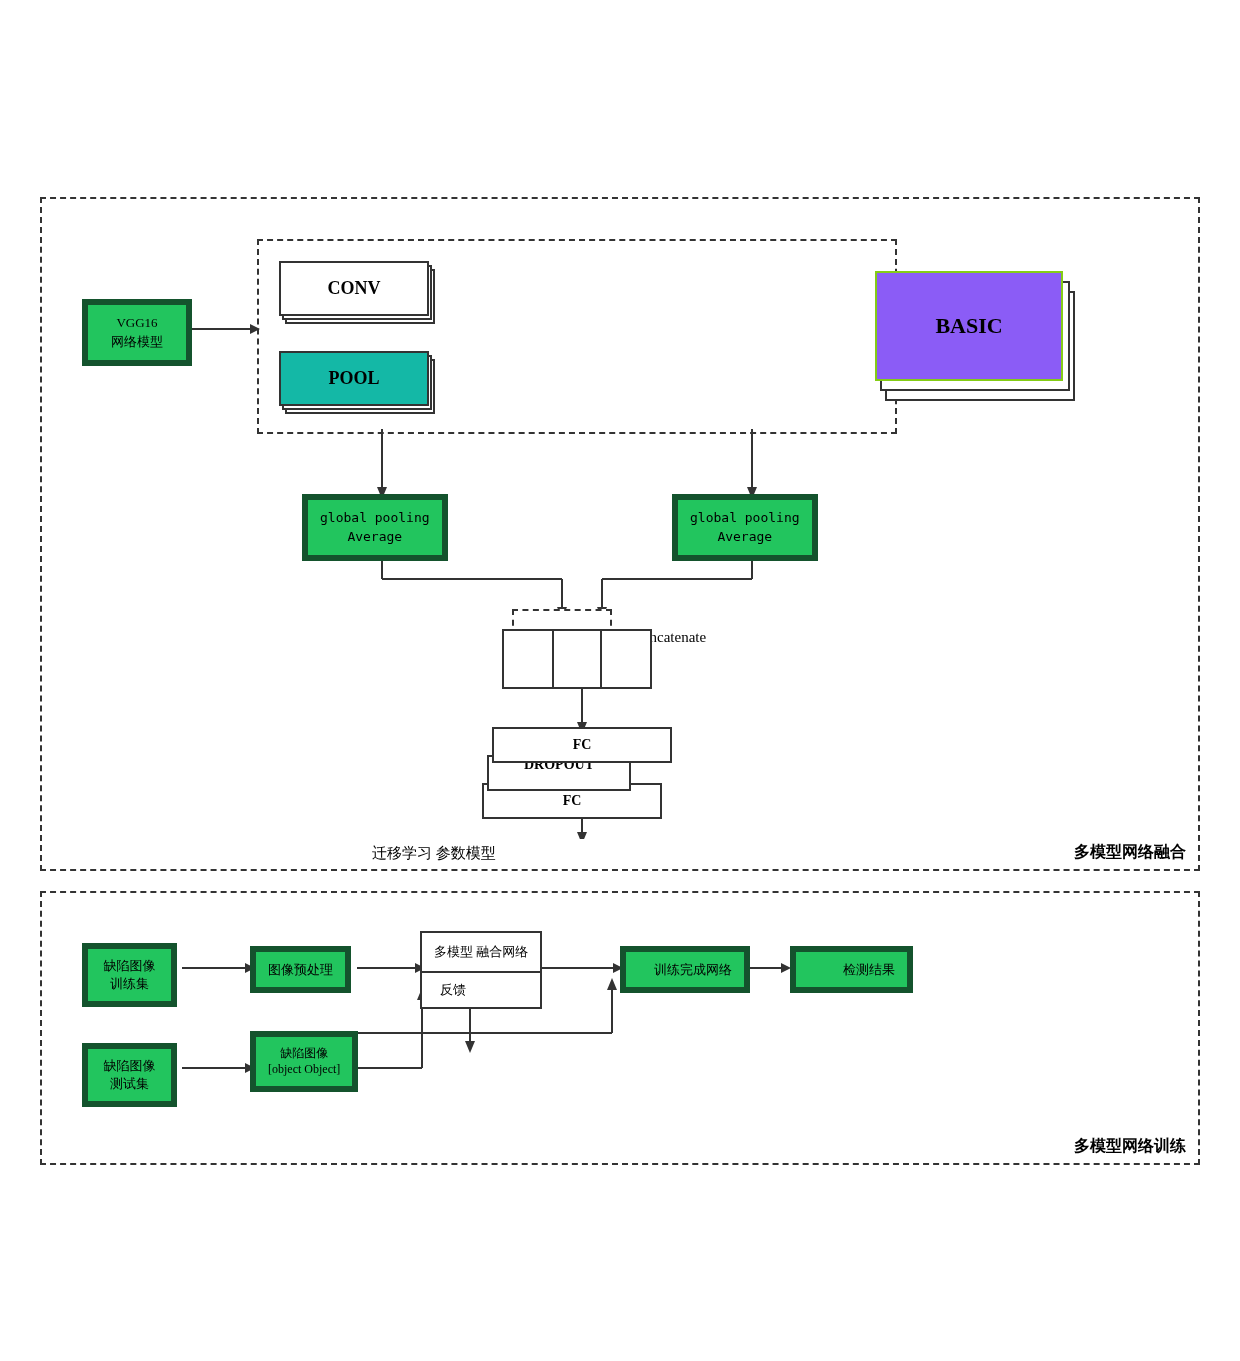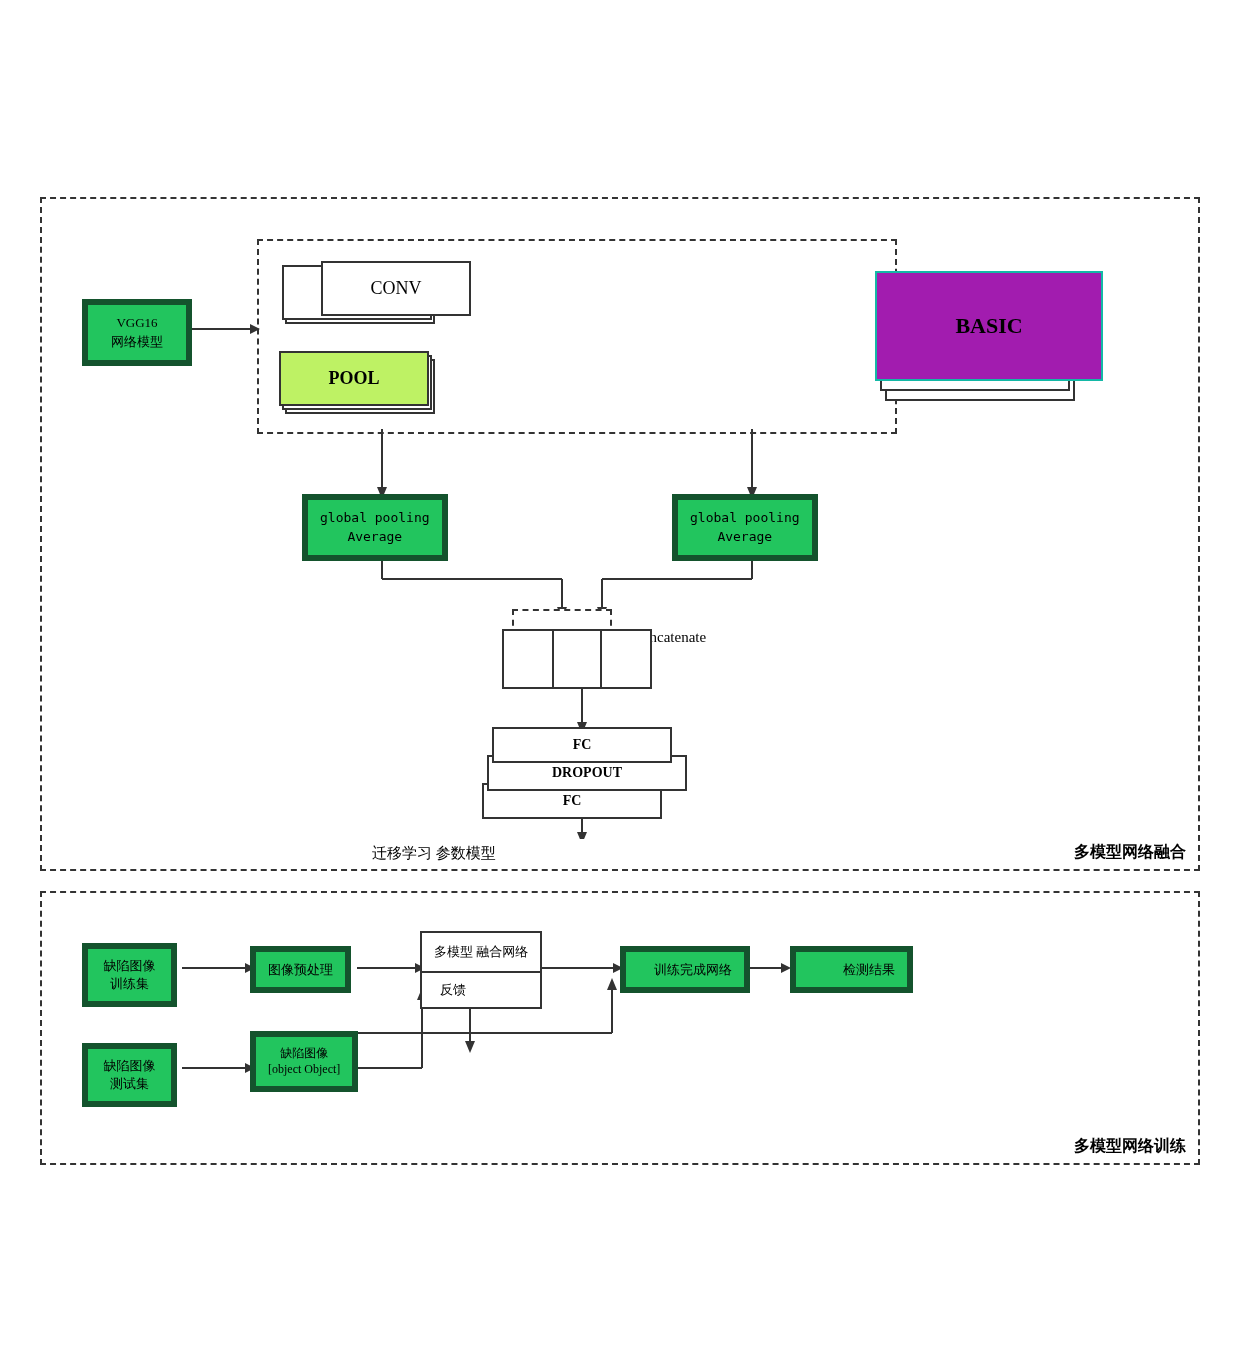--- a/index.html
+++ b/index.html
@@ -106,38 +106,38 @@
       </div>
 
       <div style="position:absolute;left:185px;top:20px;width:640px;height:195px;border:2px dashed #333;">
 
         <div style="position:absolute;left:20px;top:20px;">
 
           <div style="position:absolute;top:8px;left:6px;width:150px;height:55px;border:2px solid #333;background:#fff;z-index:1;"></div>
 
           <div style="position:absolute;top:4px;left:3px;width:150px;height:55px;border:2px solid #333;background:#fff;z-index:2;"></div>
 
-          <div style="position:absolute;top:0px;left:0px;width:150px;height:55px;border:2px solid #333;background:#fff;z-index:3;display:flex;align-items:center;justify-content:center;font-size:18px;font-weight:normal;margin-left:42px;">
+          <div style="position:absolute;top:0px;left:0px;width:150px;height:55px;border:2px solid #333;background:#fff;z-index:3;display:flex;align-items:center;justify-content:center;font-size:18px;font-weight:bold;">
             <span>CONV</span>
           </div>
           <div style="height:70px;"></div>
         </div>
 
         <div style="position:absolute;left:20px;top:110px;">
           <div style="position:absolute;top:8px;left:6px;width:150px;height:55px;border:2px solid #333;background:#fff;z-index:1;"></div>
           <div style="position:absolute;top:4px;left:3px;width:150px;height:55px;border:2px solid #333;background:#fff;z-index:2;"></div>
-          <div style="position:absolute;top:0px;left:0px;width:150px;height:55px;border:2px solid #333;background:#bef264;z-index:3;display:flex;align-items:center;justify-content:center;font-size:18px;font-weight:bold;">
+          <div style="position:absolute;top:0px;left:0px;width:150px;height:55px;border:2px solid #333;background:#14b8a6;z-index:3;display:flex;align-items:center;justify-content:center;font-size:18px;font-weight:bold;">
             <span>POOL</span>
           </div>
         </div>
 
         <div style="position:absolute;right:20px;top:30px;">
           <div style="position:absolute;top:20px;left:10px;width:190px;height:110px;border:2px solid #333;background:#fff;z-index:1;"></div>
           <div style="position:absolute;top:10px;left:5px;width:190px;height:110px;border:2px solid #333;background:#fff;z-index:2;"></div>
-          <div style="position:absolute;top:0px;left:0px;width:228px;height:110px;border:2px solid #14b8a6;background:#a21caf;z-index:3;display:flex;align-items:center;justify-content:center;font-size:22px;font-weight:bold;">
+          <div style="position:absolute;top:0px;left:0px;width:188px;height:110px;border:2px solid #84cc16;background:#8b5cf6;z-index:3;display:flex;align-items:center;justify-content:center;font-size:22px;font-weight:bold;">
             <span>BASIC</span>
           </div>
         </div>
       </div>
 
       <div class="abs-box" style="left:870px;top:80px;white-space:nowrap;">
         <span>DENSENET169</span>
       </div>
 
       <div class="abs-box" style="left:230px;top:275px;font-family:monospace;font-size:13px;">
@@ -164,21 +164,21 @@
       <div style="position:absolute;left:560px;top:410px;font-size:15px;">
         <span>Concatenate</span>
       </div>
 
       <div style="position:absolute;left:400px;top:508px;width:230px;height:100px;">
 
         <div style="position:absolute;top:0;left:20px;width:180px;height:36px;border:2px solid #333;background:#fff;display:flex;align-items:center;justify-content:center;font-size:14px;font-weight:bold;z-index:3;">
           <span>FC</span>
         </div>
 
-        <div style="position:absolute;top:28px;left:15px;width:200px;height:36px;border:2px solid #333;background:#fff;display:flex;align-items:center;justify-content:center;font-size:14px;font-weight:bold;z-index:2;">
+        <div style="position:absolute;top:28px;left:15px;width:144px;height:36px;border:2px solid #333;background:#fff;display:flex;align-items:flex-start;justify-content:center;font-size:14px;font-weight:bold;z-index:2;">
           <span>DROPOUT</span>
         </div>
 
         <div style="position:absolute;top:56px;left:10px;width:180px;height:36px;border:2px solid #333;background:#fff;display:flex;align-items:center;justify-content:center;font-size:14px;font-weight:bold;z-index:1;">
           <span>FC</span>
         </div>
       </div>
 
       <div style="position:absolute;left:300px;top:625px;font-size:15px;font-family:'SimSun',serif;">
         <span>迁移学习    参数模型</span>

